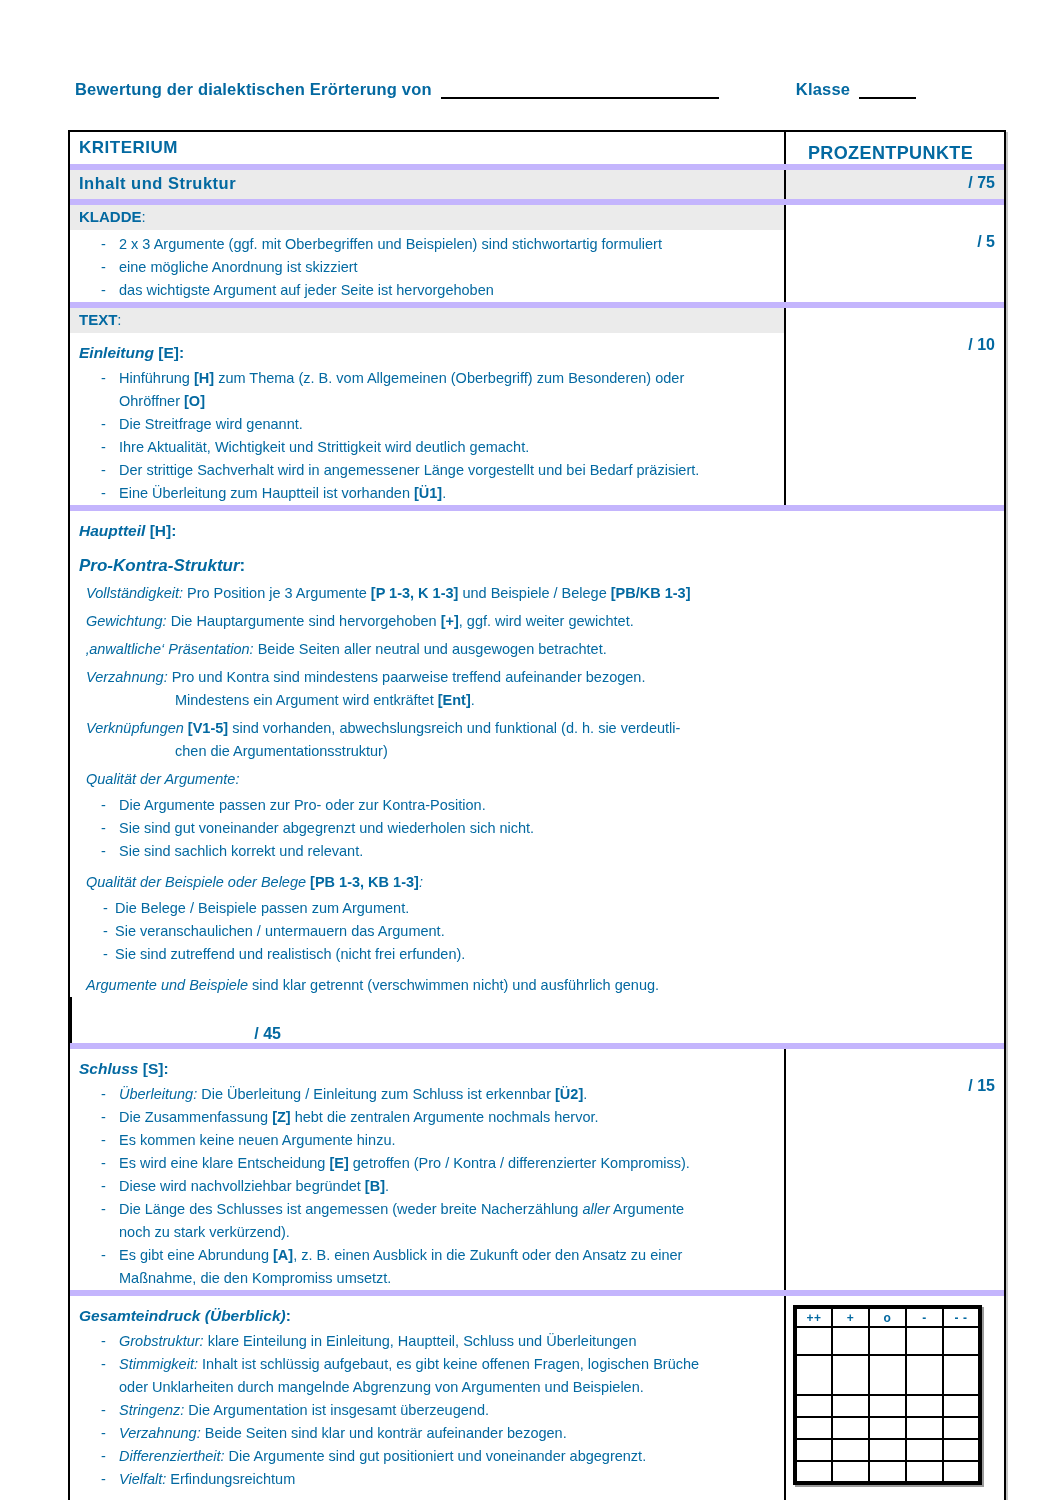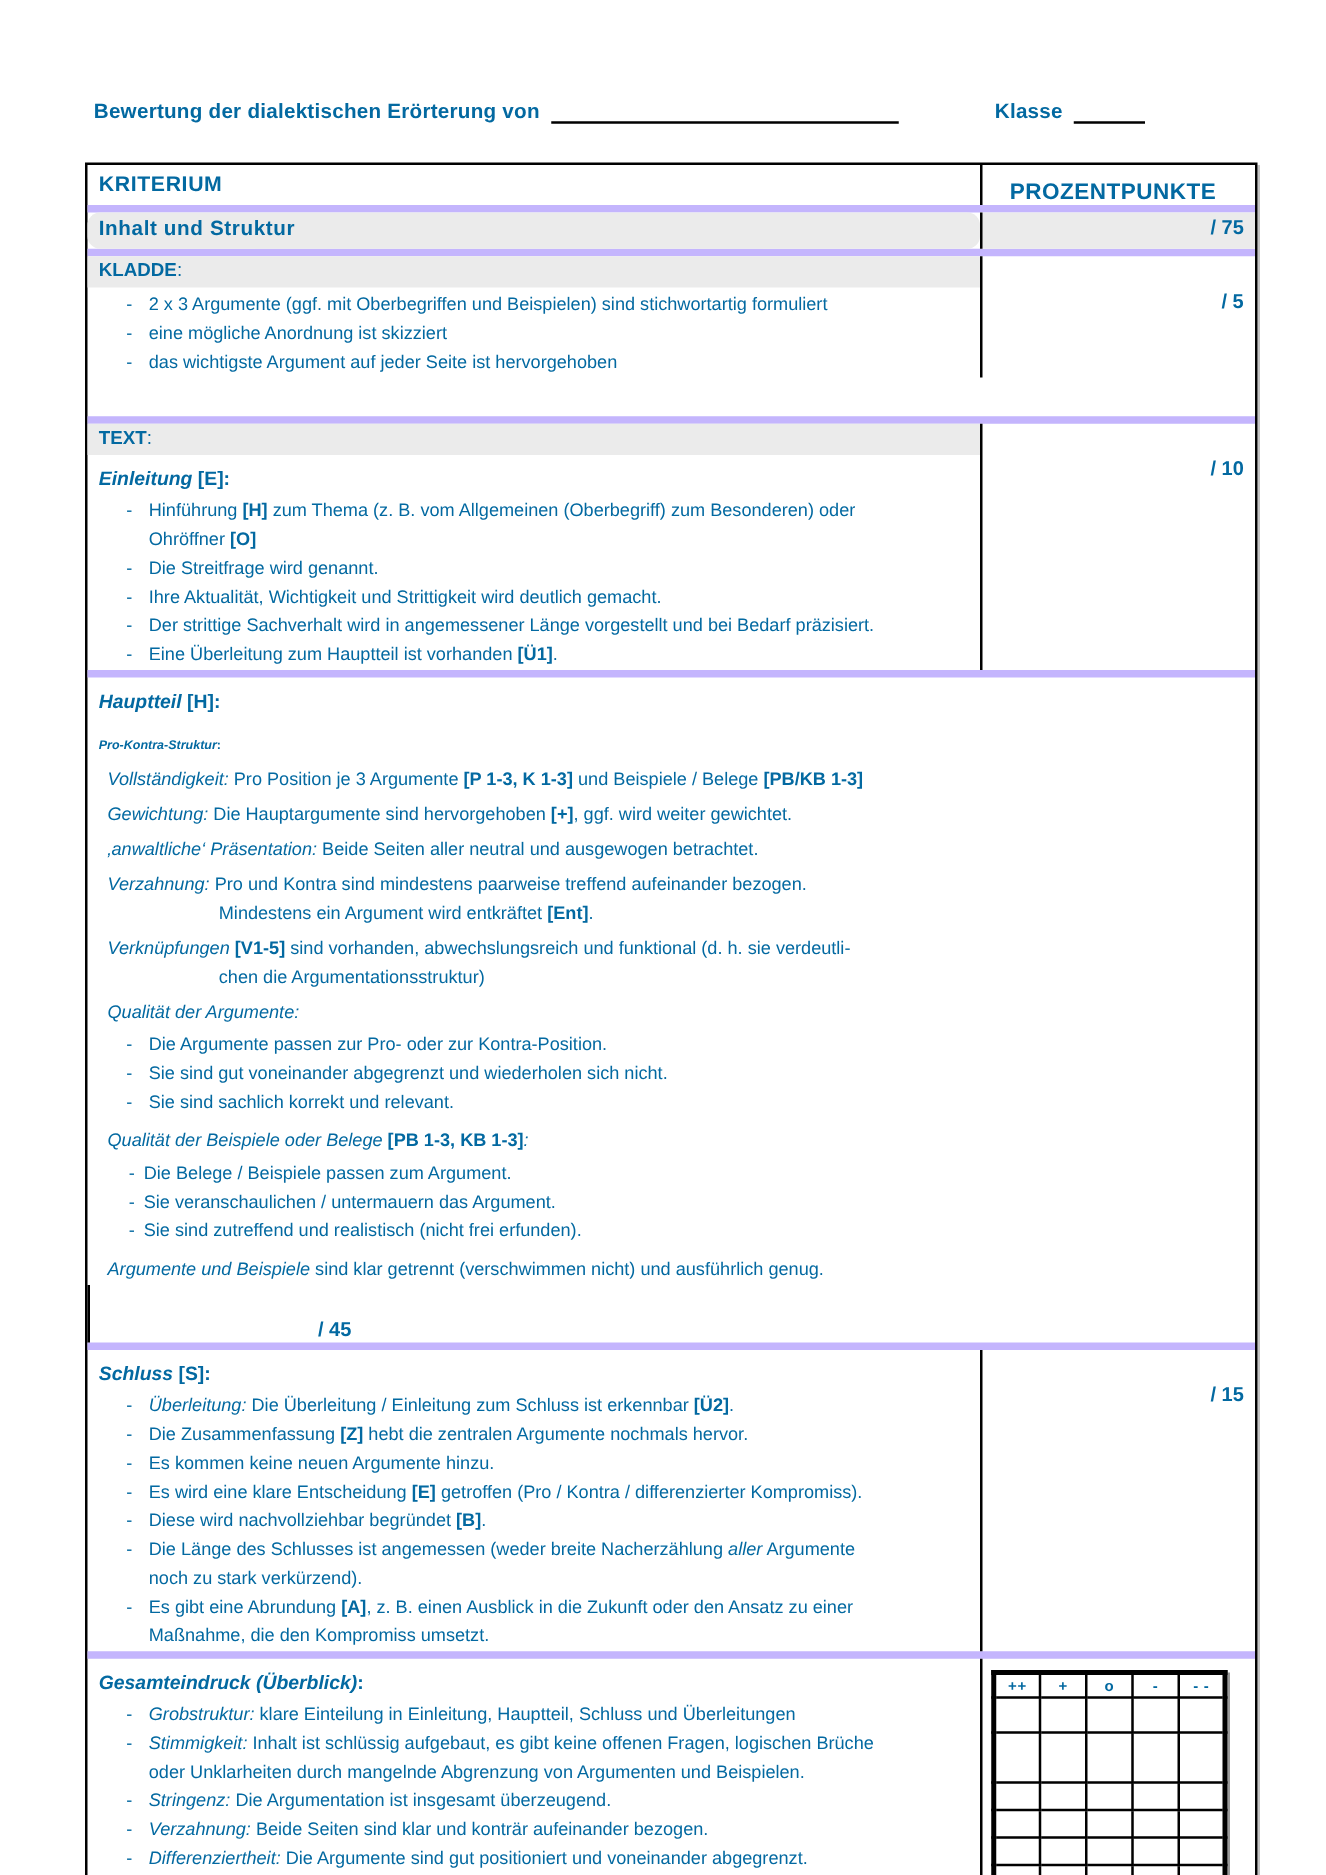--- a/index.html
+++ b/index.html
@@ -18,41 +18,41 @@
   .klasse-label{ margin-left:77px; }
   .klasse-blank{ width:57px;  margin-left:9px; }
 
   
   .rubric {
     position:absolute; top:130px; left:68px; width:938px;
     border:2px solid #000; background:#fff; box-shadow:2px 2px 0 #c4c4c4;
   }
   .trow { display:flex; border-top:6px solid #c4b5fd; }
   .trow.first { border-top:0; }
-  .cl { flex:1; min-width:0;border-radius:10px; }
+  .cl { flex:1; min-width:0; }
   .cr { width:220px; flex:none; border-left:2px solid #000; }
 
   .row-head  .cl, .row-head .cr { min-height:32px; }
   .row-sec   .cl, .row-sec  .cr { min-height:29px; background:#ebebeb; }
   .row-kladde{ min-height:101px; }
-  .row-text  { min-height:198px;margin-top:31px; }
+  .row-text  { min-height:198px; }
   .row-haupt { min-height:472px;flex-direction:column; }
   .row-schluss{ min-height:230px; }
   .row-gesamt{ min-height:216px; }
 
   .hl { font-size:17px;  font-weight:700; letter-spacing:0.5px; padding:6px 0 0 9px; }
   .hr { font-size:18px; font-weight:700; letter-spacing:0.4px; text-align:center; padding:11px 9px 0 0; }
   .sl { font-size:16.5px; font-weight:700; letter-spacing:0.5px; padding:4px 0 0 9px; }
   .sr { font-size:16px;   font-weight:700; text-align:right; padding:4px 9px 0 0; }
   .pts{ font-size:16px;   font-weight:700; text-align:right; padding:28px 9px 0 0; }
 
   
   .bar  { background:#ebebeb; min-height:25px; font-size:15px; padding:3px 0 0 9px; }
   .lead { margin:8px 0 0 9px;  font-size:15.5px; line-height:23px; }
-  .sub  { margin:12px 0 0 9px; font-size:10px; line-height:23px; }
+  .sub  { margin:12px 0 0 9px; font-size:17px; line-height:23px; }
   .para { margin:5px 4px 0 16px; font-size:14.5px; line-height:23px; }
   .cont { margin:0 4px 0 105px; font-size:14.5px; line-height:23px; }
   .mt8  { margin-top:8px; }
   .bullets { margin-top:3px; }
   .bullet  { display:flex; margin:0 4px 0 31px; font-size:14.5px; line-height:23px; }
   .bullet .dash { width:18px; flex:none; }
   .bullet.tight { margin-left:33px; }
   .bullet.tight .dash { width:12px; }
   .btxt { flex:1; min-width:0; }
   .b { font-weight:700; }

